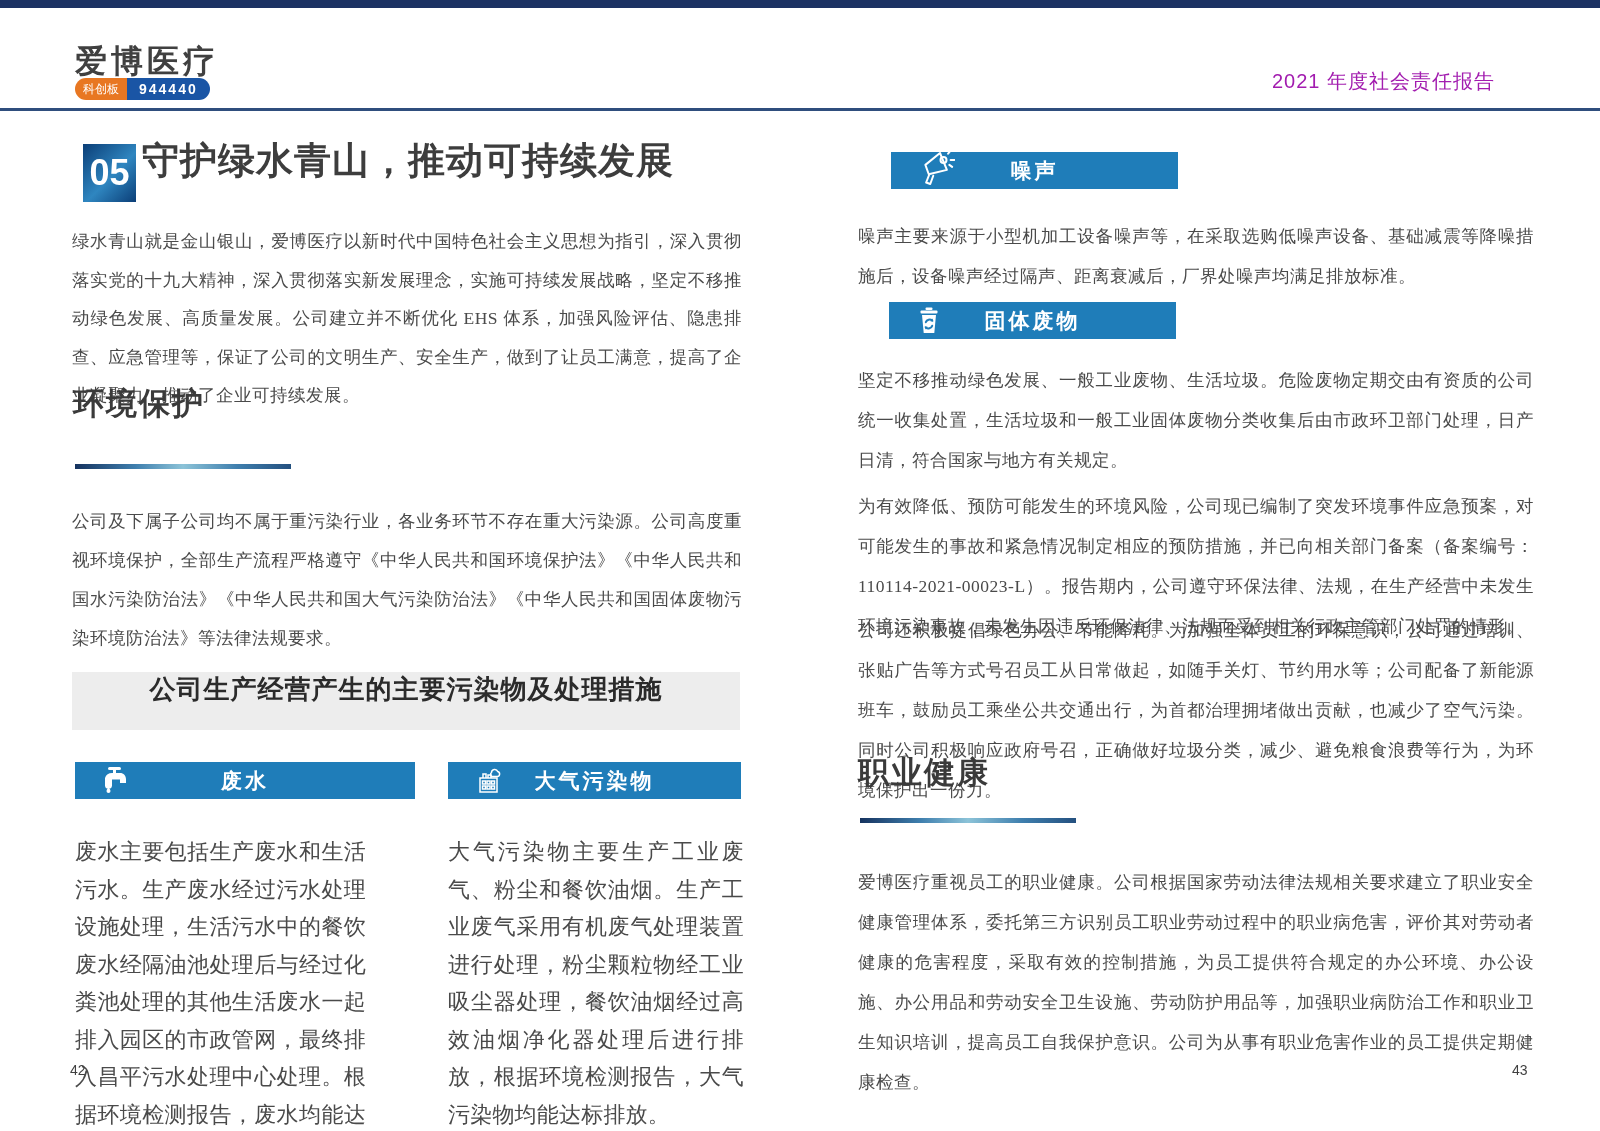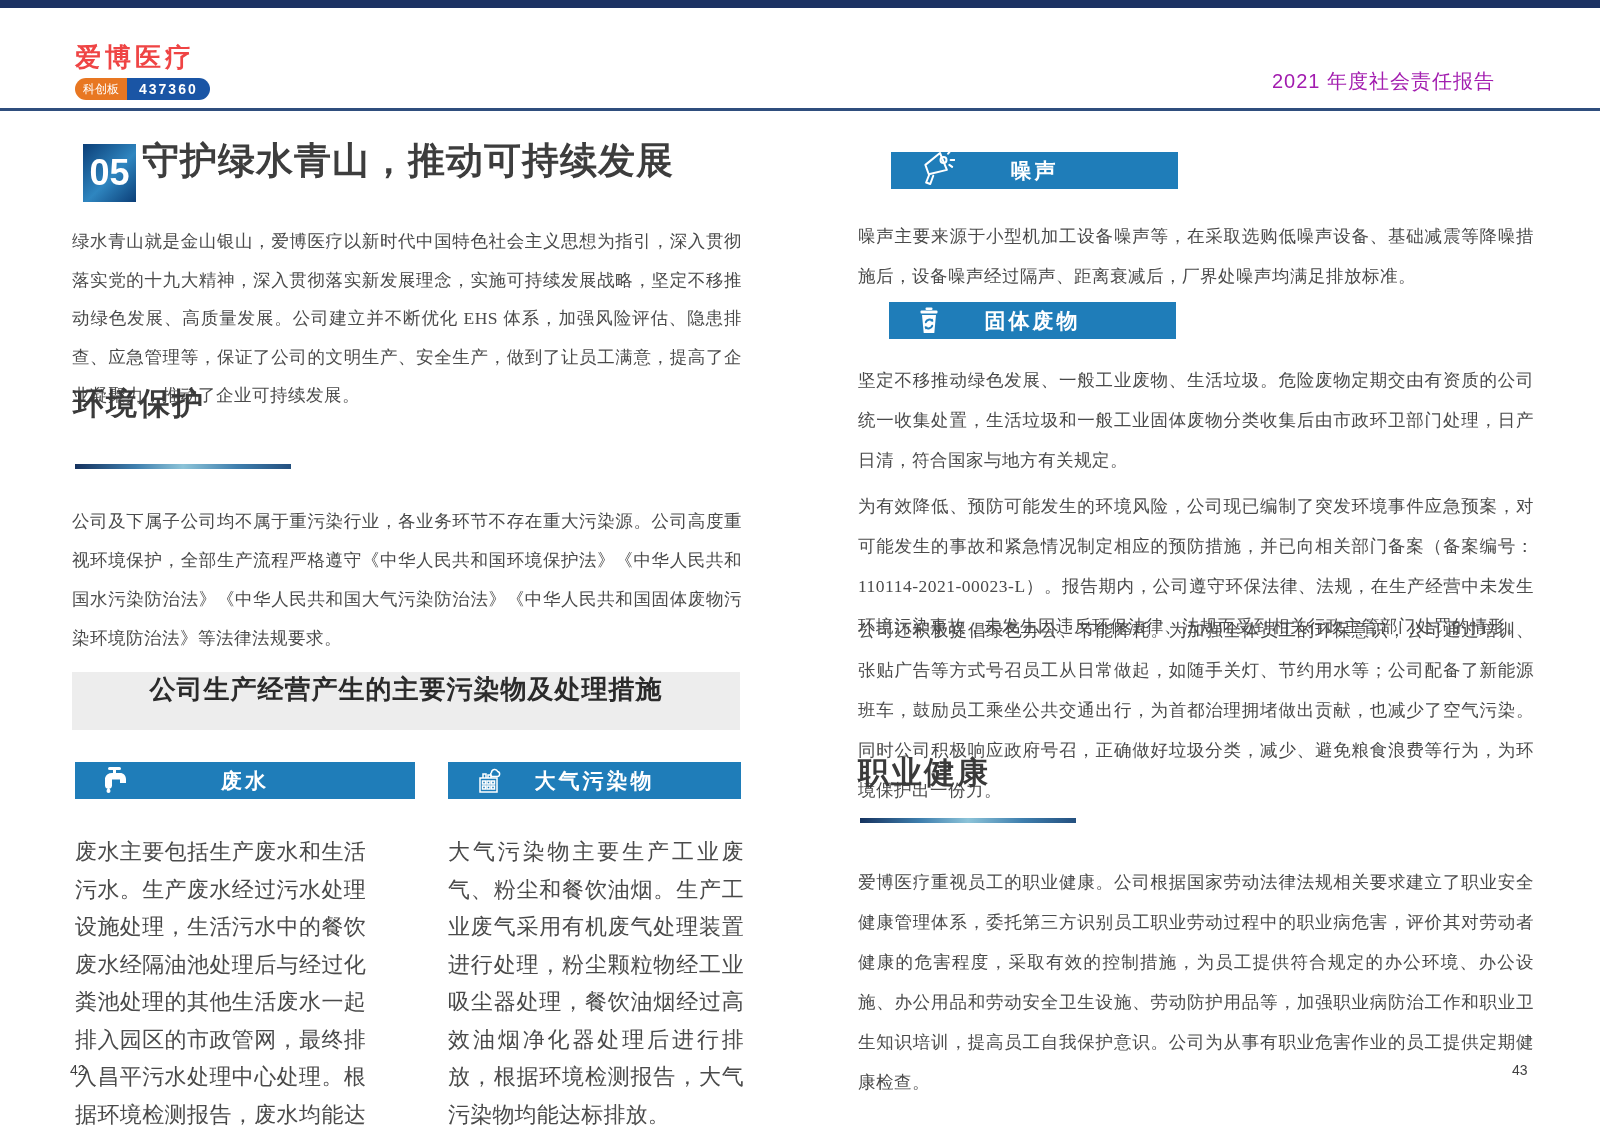--- a/index.html
+++ b/index.html
@@ -6,21 +6,21 @@
   body{
     width:1600px;height:1131px;background:#ffffff;position:relative;
     font-family:"Liberation Serif","DejaVu Serif",serif;
     color:#474747;overflow:hidden;
   }
   .abs{position:absolute;}
   
   .topbar{left:0;top:0;width:1600px;height:8px;background:#1c3263;}
   .header-rule{left:0;top:108px;width:1600px;height:3px;background:#2f4e7d;}
   .logo-name{left:75px;top:40px;font-family:"Liberation Sans",sans-serif;
-    font-weight:bold;font-size:26px;letter-spacing:4px;color:#ef4444;}
+    font-weight:bold;font-size:32px;letter-spacing:4px;color:#404040;}
   .logo-badge{left:75px;top:78px;height:22px;display:flex;border-radius:11px;overflow:hidden;
     font-family:"Liberation Sans",sans-serif;}
   .logo-badge .board{background:#e87722;color:#fff;font-size:12px;line-height:22px;padding:0 8px;text-align:right;}
   .logo-badge .code{background:#1a55a5;color:#fff;font-size:14px;font-weight:bold;
     letter-spacing:2px;line-height:22px;padding:0 12px;}
   .report-title{right:105px;top:68px;font-family:"Liberation Sans",sans-serif;
     font-size:20px;color:#a21caf;letter-spacing:1px;}
   
   .section-num{left:75px;top:144px;width:53px;height:58px;
     background:linear-gradient(135deg,#0b3e77 0%,#2f86c0 55%,#0b3e77 100%);
@@ -50,21 +50,21 @@
   
   .pagenum{font-family:"Liberation Sans",sans-serif;font-size:14px;color:#3f3f3f;}
 </style>
 </head>
 <body>
 
 <div class="abs topbar"></div>
 <div class="abs logo-name">爱博医疗</div>
 <div class="abs logo-badge">
   <span class="board">科创板</span>
-  <span class="code">437360</span>
+  <span class="code">944440</span>
 </div>
 <div class="abs report-title">2021 年度社会责任报告</div>
 <div class="abs header-rule"></div>
 
 <div class="abs section-num">05</div>
 <div class="abs section-title">守护绿水青山，推动可持续发展</div>
 
 <div class="abs para" style="left:72px;top:222px;width:670px;">绿水青山就是金山银山，爱博医疗以新时代中国特色社会主义思想为指引，深入贯彻落实党的十九大精神，深入贯彻落实新发展理念，实施可持续发展战略，坚定不移推动绿色发展、高质量发展。公司建立并不断优化 EHS 体系，加强风险评估、隐患排查、应急管理等，保证了公司的文明生产、安全生产，做到了让员工满意，提高了企业凝聚力，推动了企业可持续发展。</div>
 
 <div class="abs h2" style="left:73px;top:383px;">环境保护</div>

